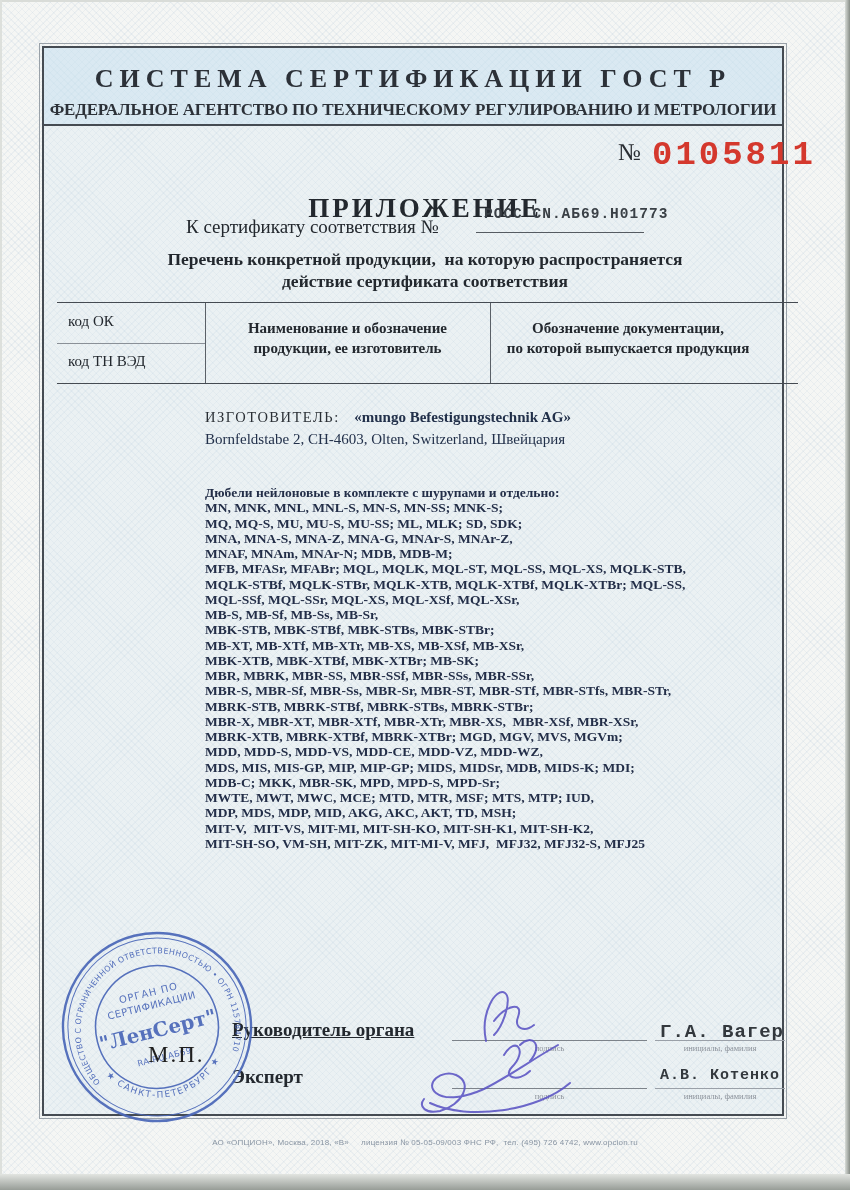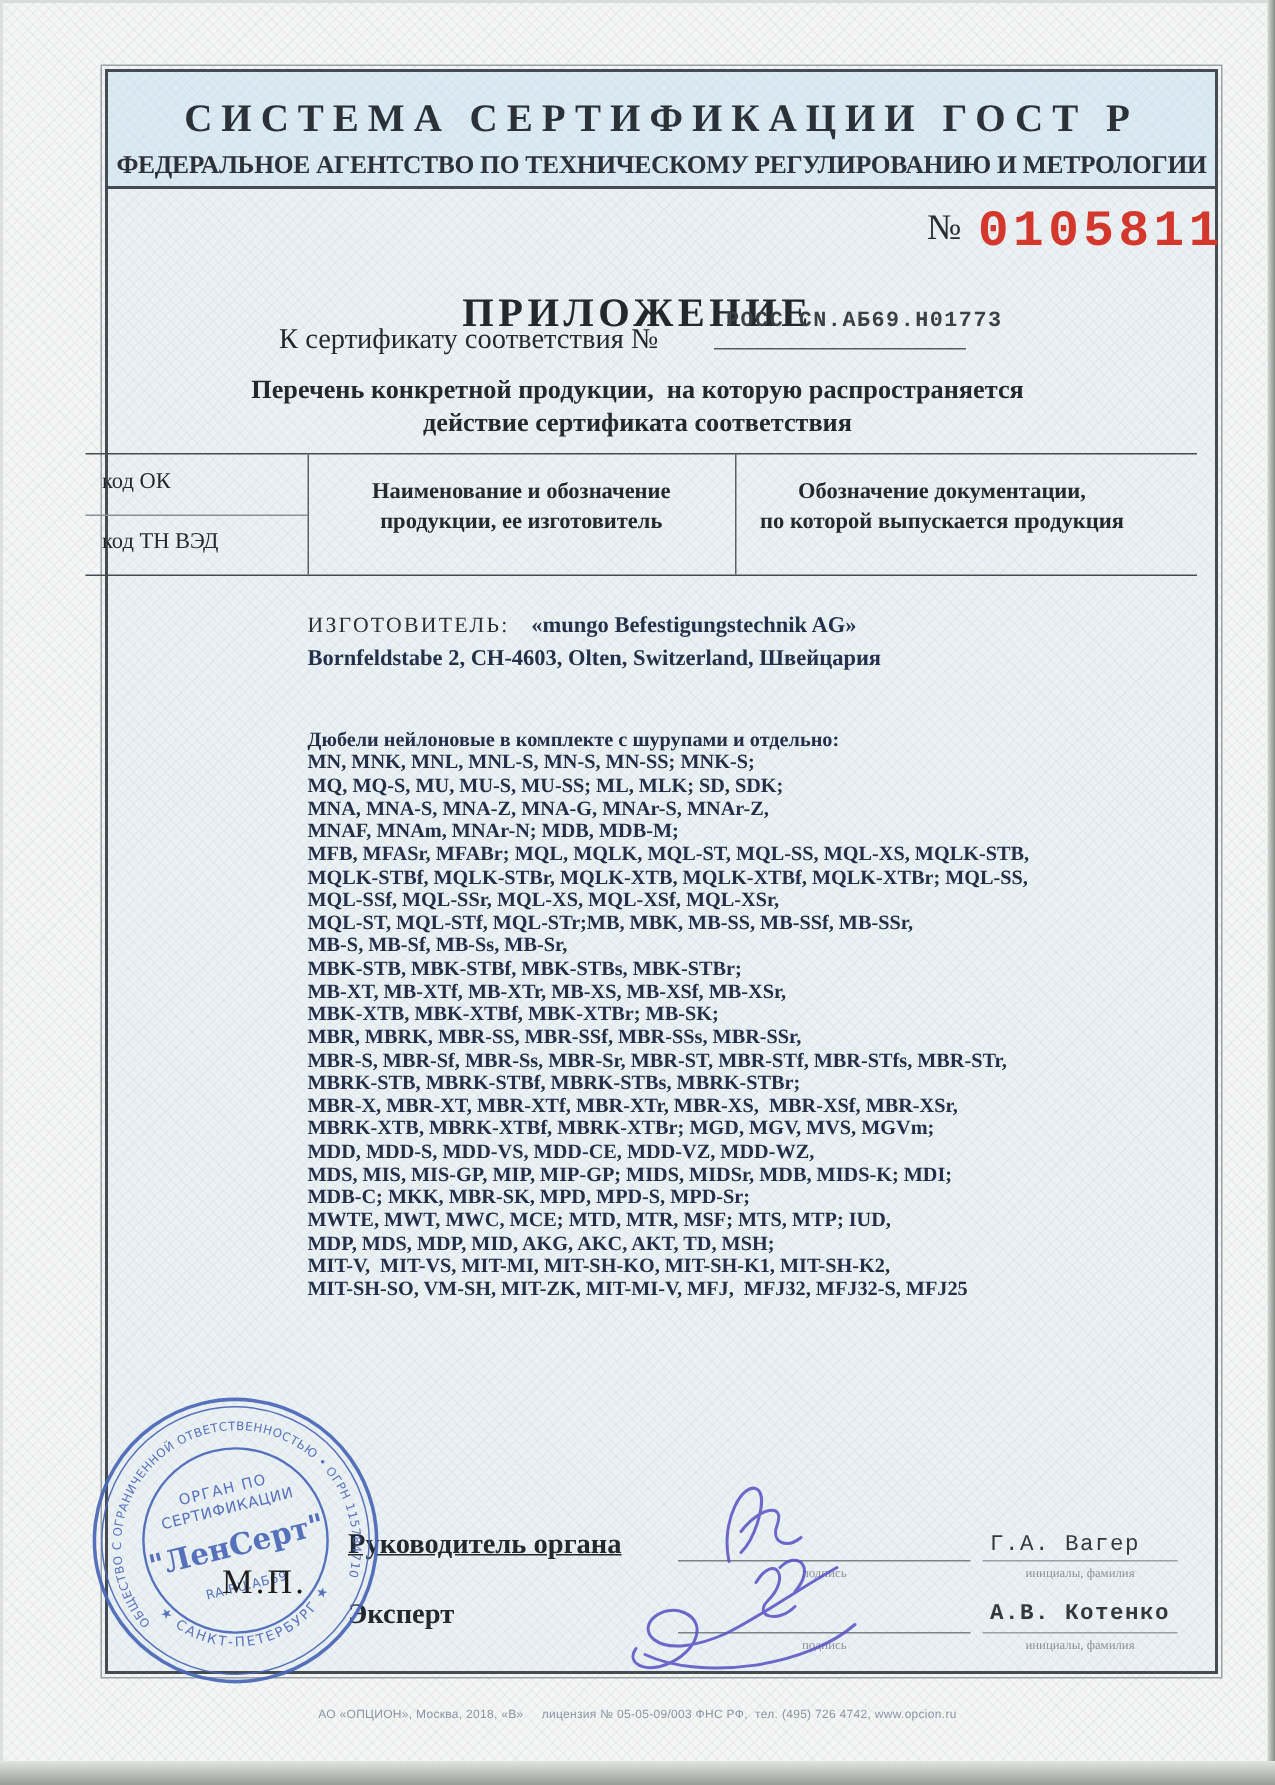--- a/index.html
+++ b/index.html
@@ -14,21 +14,21 @@
     color:#23282e;
   }
   .abs{position:absolute;}
   
   .edge-right{right:0;top:0;width:5px;height:1190px;background:linear-gradient(to right,#d8dcd8,#878d87);}
   .edge-bottom{left:0;bottom:0;width:850px;height:16px;background:linear-gradient(to bottom,#e2e5e1,#979d97);}
   .edge-top{left:0;top:0;width:850px;height:2px;background:#d9dcd8;}
   .edge-left{left:0;top:0;width:2px;height:1190px;background:#dde0dc;}
   
   .frame{
-    left:70px;top:46px;width:738px;height:1066px;
+    left:42px;top:46px;width:738px;height:1066px;
     border:2px solid #454b52;
     outline:1px solid #99a1a8;
     outline-offset:2px;
     background:rgba(208,231,242,0.28);
   }
   .frame-header{
     position:absolute;left:0;top:0;width:100%;height:76px;
     border-bottom:2px solid #454b52;
     background:rgba(193,223,239,0.40);
     text-align:center;
@@ -51,32 +51,32 @@
   .tv2{position:absolute;left:433px;top:0;width:0;height:80px;border-left:1px solid #5a6067;}
   .th-half{position:absolute;left:0;top:40px;width:148px;height:0;border-top:1px solid #8a9097;}
   .cell-ok{position:absolute;left:11px;top:10px;font-size:15px;}
   .cell-tnved{position:absolute;left:11px;top:50px;font-size:15px;}
   .cell-name{position:absolute;left:148px;top:15px;width:285px;text-align:center;font-size:15px;font-weight:bold;line-height:20px;}
   .cell-docs{position:absolute;left:433px;top:15px;width:276px;text-align:center;font-size:15px;font-weight:bold;line-height:20px;}
   
   .manu1{left:205px;top:409px;font-size:14.5px;}
   .manu-label{letter-spacing:1.5px;color:#2a2f35;}
   .manu-name{font-weight:bold;font-size:15px;color:#22304a;}
-  .manu2{left:205px;top:431px;font-size:15px;font-weight:bold;color:#22304a;}
+  .manu2{left:205px;top:431px;font-size:15px;font-weight:normal;color:#22304a;}
   
   .plist{left:205px;top:485px;width:580px;font-size:13.5px;font-weight:bold;line-height:15.25px;color:#232e48;}
   .plist div{white-space:pre;}
   
   .role1{left:232px;top:1019px;font-size:19px;font-weight:bold;text-decoration:underline;}
   .role2{left:232px;top:1066px;font-size:19px;font-weight:bold;}
   .sigline1{left:452px;top:1040px;width:195px;border-bottom:1px solid #7d838a;}
   .sigline2{left:452px;top:1088px;width:195px;border-bottom:1px solid #7d838a;}
   .sigcap1{left:452px;top:1043px;width:195px;text-align:center;font-size:8.5px;color:#8b919a;}
   .sigcap2{left:452px;top:1091px;width:195px;text-align:center;font-size:8.5px;color:#8b919a;}
-  .name1{left:660px;top:1021px;font-family:"Liberation Mono", monospace;font-size:15px;font-weight:normal;letter-spacing:1px;color:#33383d;}
+  .name1{left:660px;top:1021px;font-family:"Liberation Mono", monospace;font-size:19px;font-weight:bold;letter-spacing:1px;color:#33383d;}
   .name2{left:660px;top:1067px;font-family:"Liberation Mono", monospace;font-size:15px;font-weight:bold;letter-spacing:1px;color:#33383d;}
   .nameline1{left:655px;top:1040px;width:130px;border-bottom:1px solid #9aa0a8;}
   .nameline2{left:655px;top:1088px;width:130px;border-bottom:1px solid #9aa0a8;}
   .namecap1{left:655px;top:1043px;width:130px;text-align:center;font-size:8.5px;color:#8b919a;}
   .namecap2{left:655px;top:1091px;width:130px;text-align:center;font-size:8.5px;color:#8b919a;}
   
   .stamp{left:58px;top:928px;width:198px;height:198px;transform:rotate(-14deg);opacity:0.92;}
   .mp{left:148px;top:1042px;font-size:23px;letter-spacing:2px;color:#1e1e1e;}
   
   .sigsvg{left:408px;top:983px;width:210px;height:140px;}
@@ -137,21 +137,20 @@
 
   <div class="abs plist">
       <div>Дюбели нейлоновые в комплекте с шурупами и отдельно:</div>
       <div>MN, MNK, MNL, MNL-S, MN-S, MN-SS; MNK-S;</div>
       <div>MQ, MQ-S, MU, MU-S, MU-SS; ML, MLK; SD, SDK;</div>
       <div>MNA, MNA-S, MNA-Z, MNA-G, MNAr-S, MNAr-Z,</div>
       <div>MNAF, MNAm, MNAr-N; MDB, MDB-M;</div>
       <div>MFB, MFASr, MFABr; MQL, MQLK, MQL-ST, MQL-SS, MQL-XS, MQLK-STB,</div>
       <div>MQLK-STBf, MQLK-STBr, MQLK-XTB, MQLK-XTBf, MQLK-XTBr; MQL-SS,</div>
       <div>MQL-SSf, MQL-SSr, MQL-XS, MQL-XSf, MQL-XSr,</div>
-      <div>MQL-ST, MQL-STf, MQL-STr;MB, MBK, MB-SS, MB-SSf, MB-SSr,</div>
       <div>MB-S, MB-Sf, MB-Ss, MB-Sr,</div>
       <div>MBK-STB, MBK-STBf, MBK-STBs, MBK-STBr;</div>
       <div>MB-XT, MB-XTf, MB-XTr, MB-XS, MB-XSf, MB-XSr,</div>
       <div>MBK-XTB, MBK-XTBf, MBK-XTBr; MB-SK;</div>
       <div>MBR, MBRK, MBR-SS, MBR-SSf, MBR-SSs, MBR-SSr,</div>
       <div>MBR-S, MBR-Sf, MBR-Ss, MBR-Sr, MBR-ST, MBR-STf, MBR-STfs, MBR-STr,</div>
       <div>MBRK-STB, MBRK-STBf, MBRK-STBs, MBRK-STBr;</div>
       <div>MBR-X, MBR-XT, MBR-XTf, MBR-XTr, MBR-XS,  MBR-XSf, MBR-XSr,</div>
       <div>MBRK-XTB, MBRK-XTBf, MBRK-XTBr; MGD, MGV, MVS, MGVm;</div>
       <div>MDD, MDD-S, MDD-VS, MDD-CE, MDD-VZ, MDD-WZ,</div>

